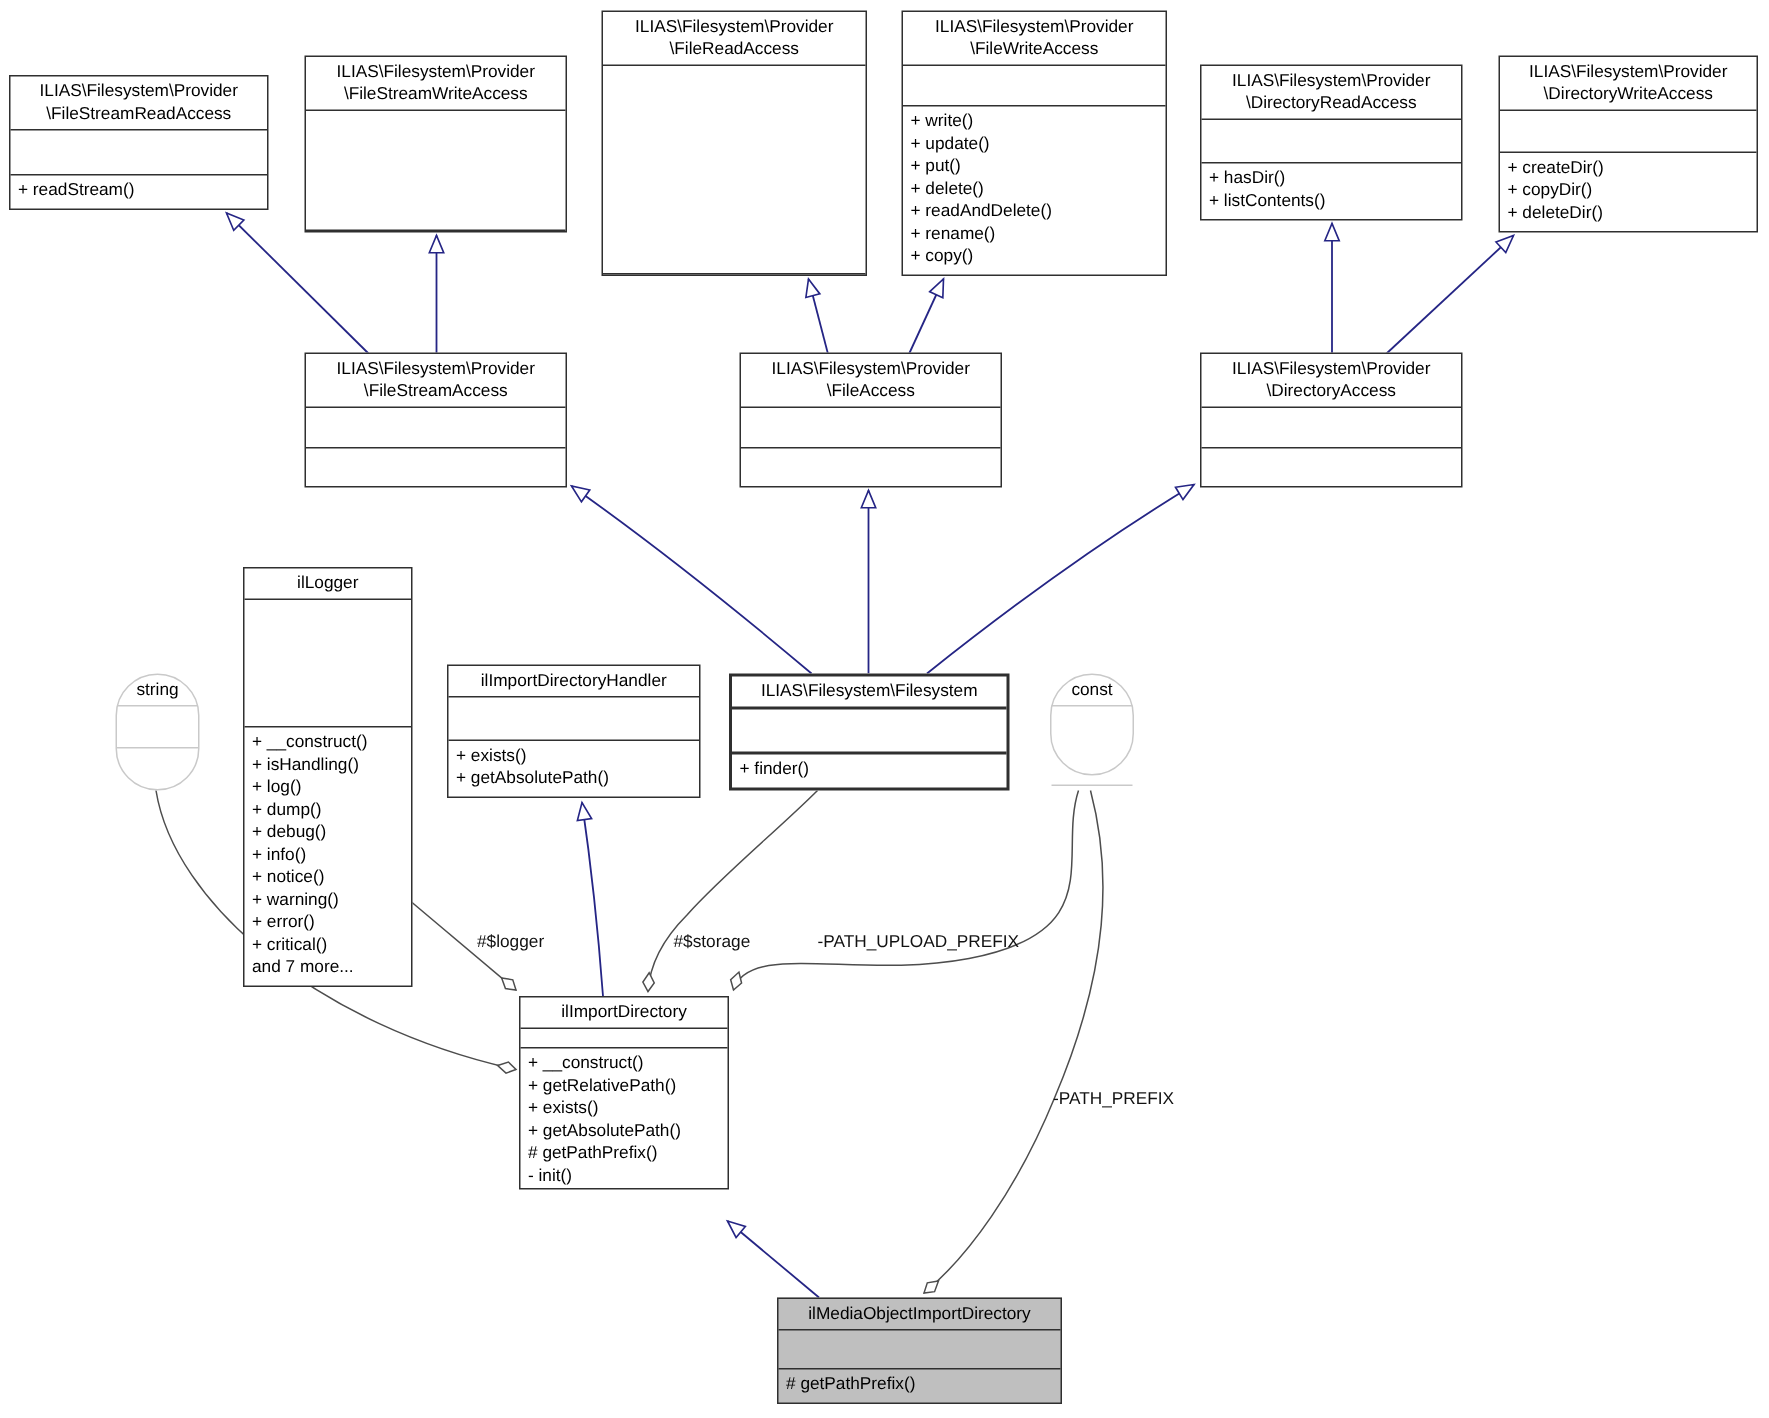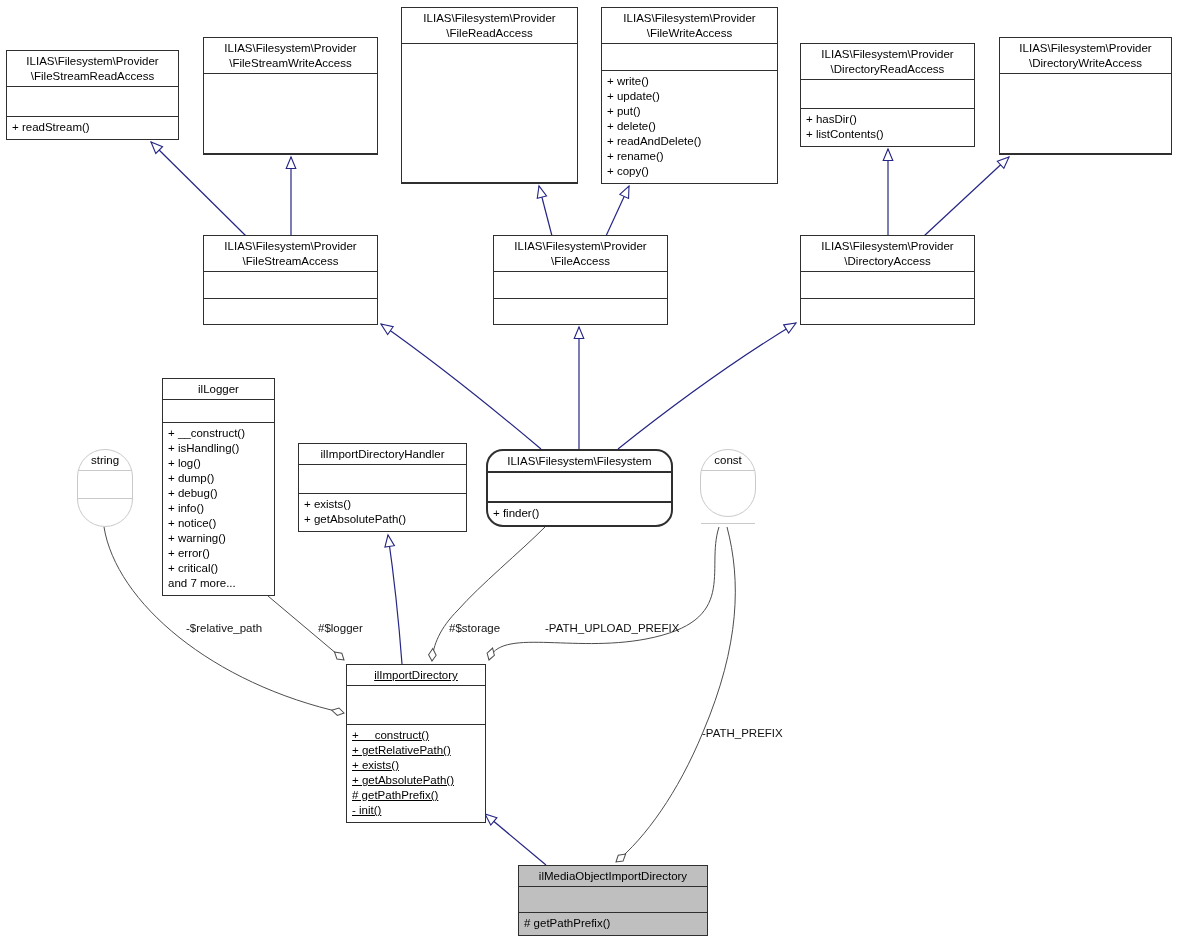--- a/index.html
+++ b/index.html
@@ -107,20 +107,25 @@
         <div>+ hasDir()</div>
         <div>+ listContents()</div>
       </div>
     </div>
     <div class="class-box" style="left: 999px; top: 37px; width: 173px; height: 118px;">
       <div class="ct">
         <div>ILIAS\Filesystem\Provider</div>
         <div>\DirectoryWriteAccess</div>
       </div>
       <div class="ca"></div>
+      <div class="cm">
+        <div>+ createDir()</div>
+        <div>+ copyDir()</div>
+        <div>+ deleteDir()</div>
+      </div>
     </div>
     <div class="class-box" style="left: 203px; top: 235px; width: 175px; height: 90px;">
       <div class="ct">
         <div>ILIAS\Filesystem\Provider</div>
         <div>\FileStreamAccess</div>
       </div>
       <div class="ca"></div>
       <div class="cm empty"></div>
     </div>
     <div class="class-box" style="left: 493px; top: 235px; width: 175px; height: 90px;">
@@ -139,21 +144,21 @@
       <div class="ca"></div>
       <div class="cm empty"></div>
     </div>
     <div class="class-box external" style="left: 77px; top: 449px; width: 56px; height: 78px;">
       <div class="ct">
         <div>string</div>
       </div>
       <div class="ca"></div>
       <div class="cm empty"></div>
     </div>
-    <div class="class-box" style="left: 162px; top: 378px; width: 113px; height: 218px;">
+    <div class="class-box" style="left: 162px; top: 378px; width: 113px; height: 280px;">
       <div class="ct">
         <div>ilLogger</div>
       </div>
       <div class="ca"></div>
       <div class="cm">
         <div>+ __construct()</div>
         <div>+ isHandling()</div>
         <div>+ log()</div>
         <div>+ dump()</div>
         <div>+ debug()</div>
@@ -168,37 +173,37 @@
     <div class="class-box" style="left: 298px; top: 443px; width: 169px; height: 89px;">
       <div class="ct">
         <div>ilImportDirectoryHandler</div>
       </div>
       <div class="ca"></div>
       <div class="cm">
         <div>+ exists()</div>
         <div>+ getAbsolutePath()</div>
       </div>
     </div>
-    <div class="class-box thick" style="left: 486px; top: 449px; width: 187px; height: 78px; border-radius: 17px;">
+    <div class="class-box thick" style="left: 486px; top: 449px; width: 187px; height: 78px;">
       <div class="ct">
         <div>ILIAS\Filesystem\Filesystem</div>
       </div>
       <div class="ca"></div>
       <div class="cm">
         <div>+ finder()</div>
       </div>
     </div>
     <div class="class-box external" style="left: 700px; top: 449px; width: 56px; height: 68px; gap: 40px;">
       <div class="ct">
         <div>const</div>
       </div>
       <div class="ca"></div>
       <div class="cm empty"></div>
     </div>
-    <div class="class-box" style="left: 346px; top: 664px; width: 140px; height: 159px; text-decoration: underline;">
+    <div class="class-box" style="left: 346px; top: 664px; width: 140px; height: 129px;">
       <div class="ct">
         <div>ilImportDirectory</div>
       </div>
       <div class="ca"></div>
       <div class="cm">
         <div>+ __construct()</div>
         <div>+ getRelativePath()</div>
         <div>+ exists()</div>
         <div>+ getAbsolutePath()</div>
         <div># getPathPrefix()</div>

